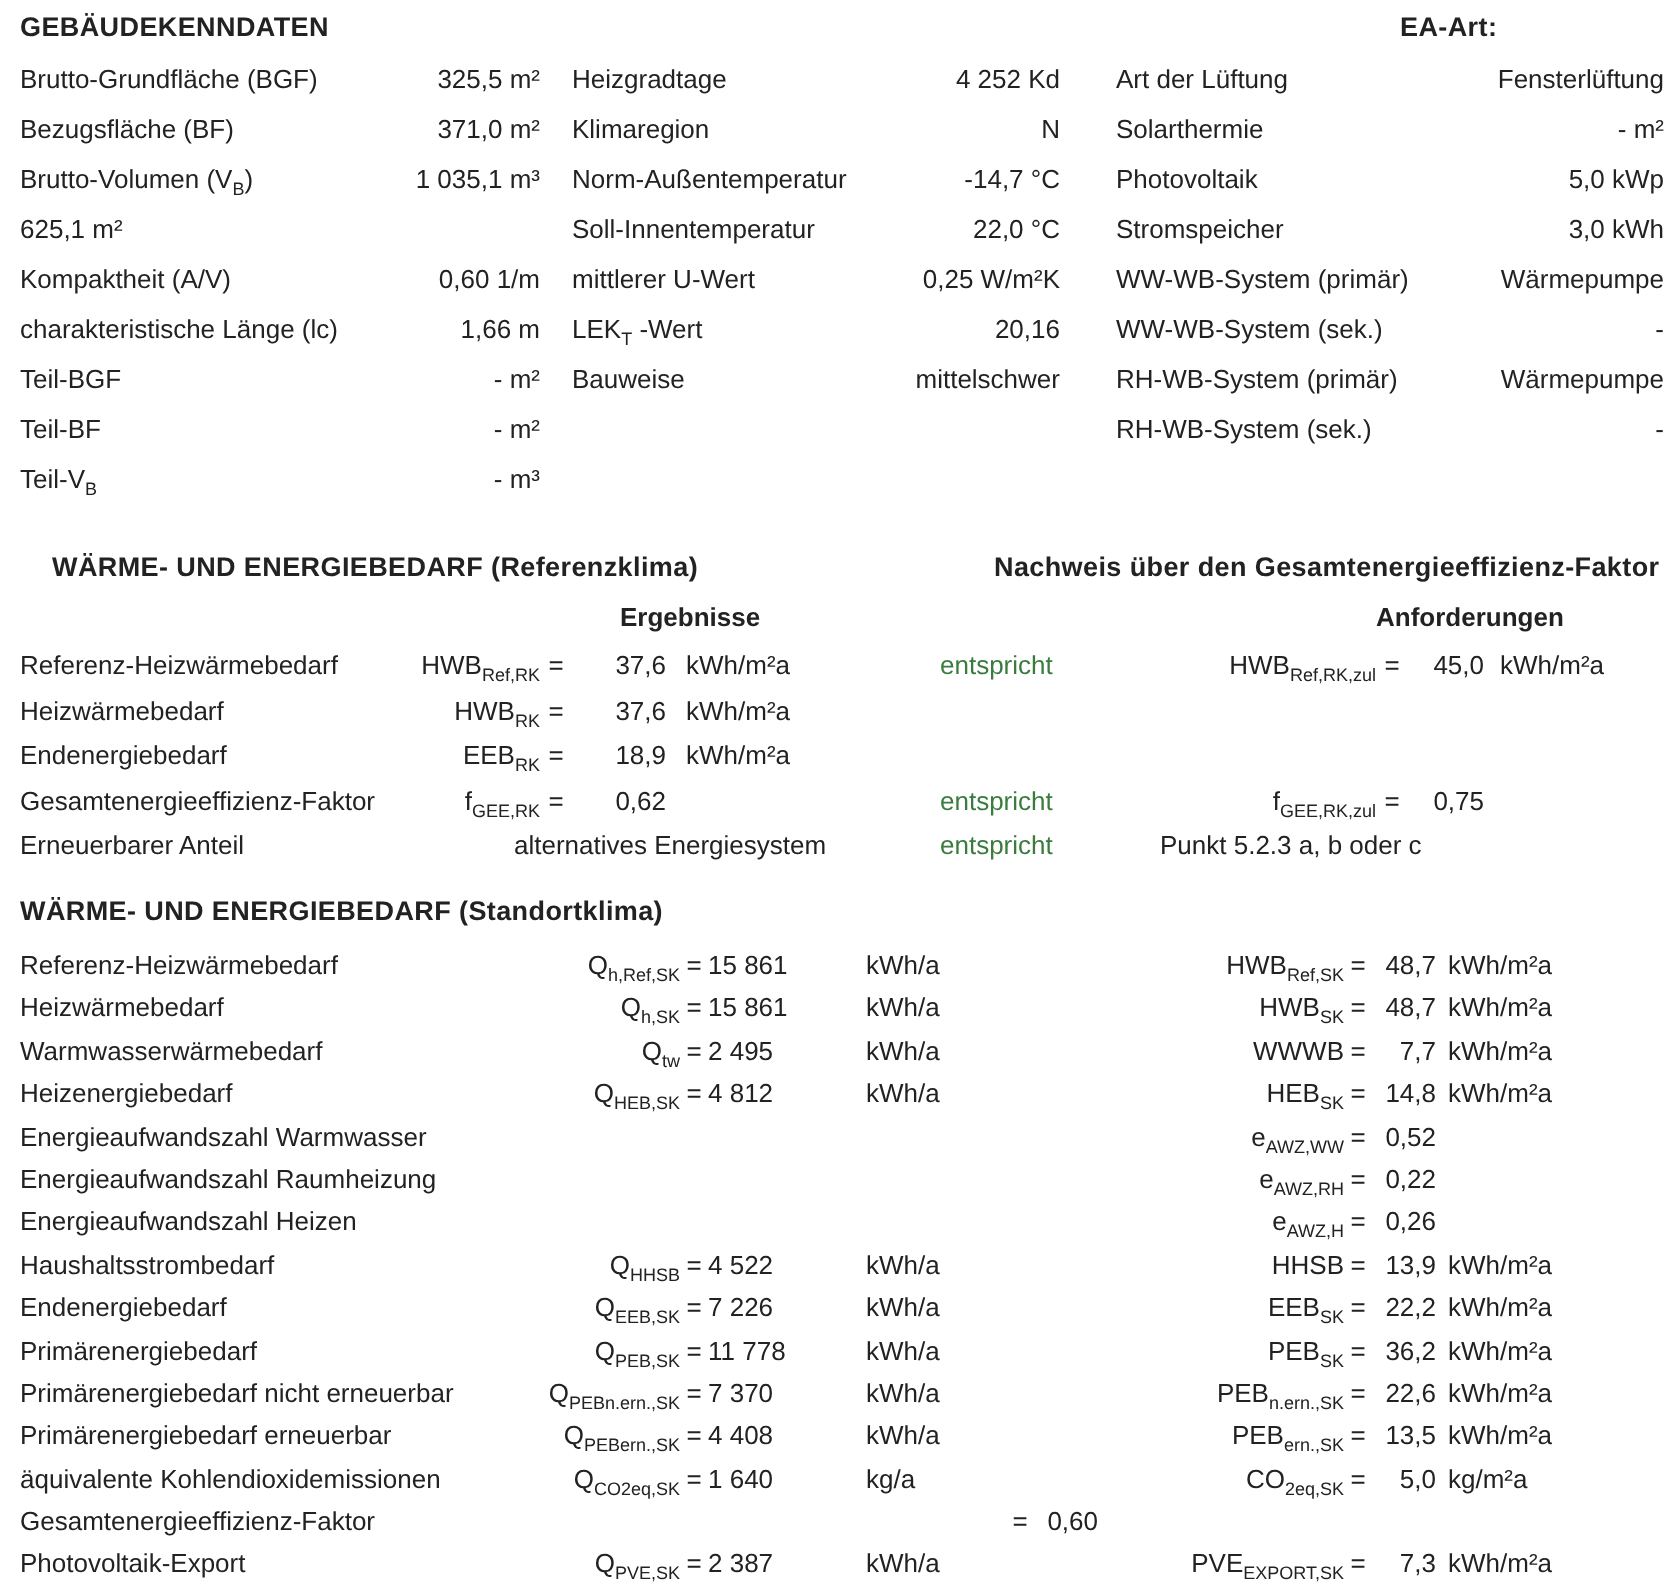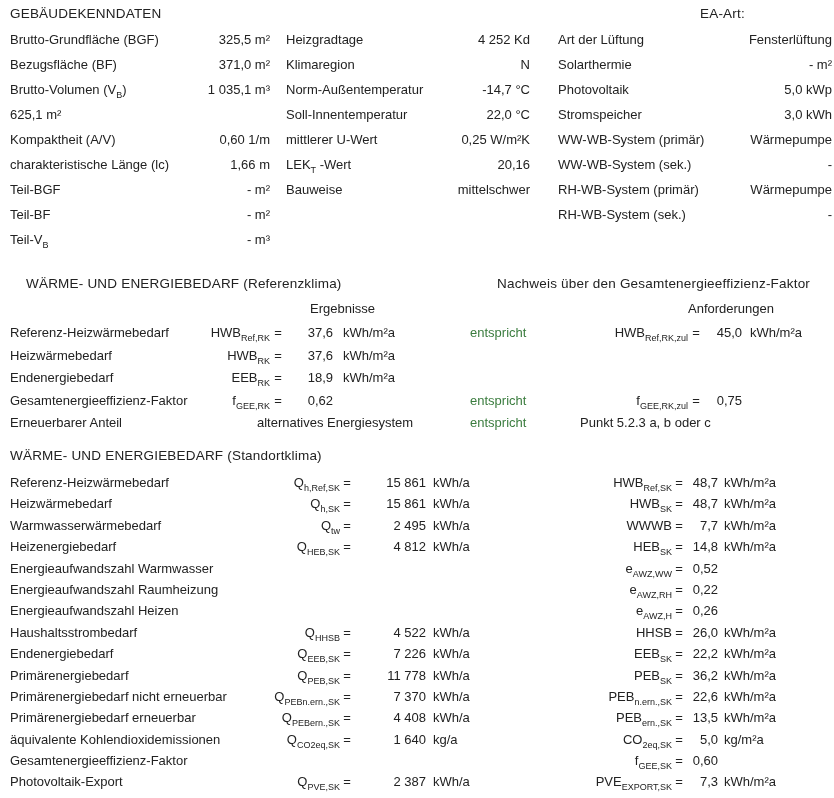--- a/index.html
+++ b/index.html
@@ -3,21 +3,21 @@
 <meta charset="utf-8">
 <style>
   html,body{margin:0;padding:0}
   body{
     width:834px;height:798px;background:#fff;position:relative;overflow:hidden;
     font-family:"Liberation Sans","DejaVu Sans",sans-serif;
     font-size:13px;color:#222;
     --green:#3a7c3e;
   }
   .abs{position:absolute}
-  .b{font-weight:normal}
+  .b{font-weight:bold}
   .title{font-size:13.5px;letter-spacing:.2px}
   sub{font-size:9px;line-height:0}
 
   
   .s1col{position:absolute;top:27px}
   .s1row{display:flex;justify-content:space-between;align-items:baseline;
          height:25px;line-height:25px;white-space:nowrap}
 
   
   .s2rows{padding-top:46px}
@@ -36,21 +36,21 @@
   .s2-requnit{margin-left:8px}
   .s2-reqtext{position:absolute;left:580px}
 
   
   .s3rows{padding-top:24px}
   .s3row{display:flex;align-items:baseline;height:21.4px;line-height:21.4px;
          white-space:nowrap;padding-left:10px}
   .s3-label{width:250px}
   .s3-sym{width:80px;text-align:right}
   .s3-eq{width:14px;text-align:center}
-  .s3-val{width:72px;text-align:right}
+  .s3-val{width:72px;text-align:left}
   .s3-unit{margin-left:7px;width:70px}
   .s3-sym2{width:169px;text-align:right}
   .s3-val2{width:32px;text-align:right}
   .s3-unit2{margin-left:6px}
 </style>
 </head>
 <body style="--green: #3a7c3e; color: rgb(34, 34, 34);">
 
 <div class="abs b title" style="top:6px;left:10px">GEBÄUDEKENNDATEN</div>
 <div class="abs b title" style="top:6px;left:700px">EA-Art:</div>
@@ -369,21 +369,21 @@
       </div>
 
       <div class="s3row">
         <span class="s3-label">Haushaltsstrombedarf</span>
         <span class="s3-sym"><span>Q</span><sub>HHSB</sub></span>
         <span class="s3-eq">=</span>
         <span class="s3-val">4 522</span>
         <span class="s3-unit">kWh/a</span>
         <span class="s3-sym2"><span>HHSB</span><sub></sub></span>
         <span class="s3-eq">=</span>
-        <span class="s3-val2">26,0</span>
+        <span class="s3-val2">13,9</span>
         <span class="s3-unit2">kWh/m²a</span>
       </div>
 
       <div class="s3row">
         <span class="s3-label">Endenergiebedarf</span>
         <span class="s3-sym"><span>Q</span><sub>EEB,SK</sub></span>
         <span class="s3-eq">=</span>
         <span class="s3-val">7 226</span>
         <span class="s3-unit">kWh/a</span>
         <span class="s3-sym2"><span>EEB</span><sub>SK</sub></span>
@@ -439,21 +439,20 @@
         <span class="s3-val2">5,0</span>
         <span class="s3-unit2">kg/m²a</span>
       </div>
 
       <div class="s3row">
         <span class="s3-label">Gesamtenergieeffizienz-Faktor</span>
         <span class="s3-sym"><span></span><sub></sub></span>
         <span class="s3-eq"></span>
         <span class="s3-val"></span>
         <span class="s3-unit"></span>
-        <span class="s3-sym2"><span>f</span><sub>GEE,SK</sub></span>
         <span class="s3-eq">=</span>
         <span class="s3-val2">0,60</span>
         <span class="s3-unit2"></span>
       </div>
 
       <div class="s3row">
         <span class="s3-label">Photovoltaik-Export</span>
         <span class="s3-sym"><span>Q</span><sub>PVE,SK</sub></span>
         <span class="s3-eq">=</span>
         <span class="s3-val">2 387</span>

